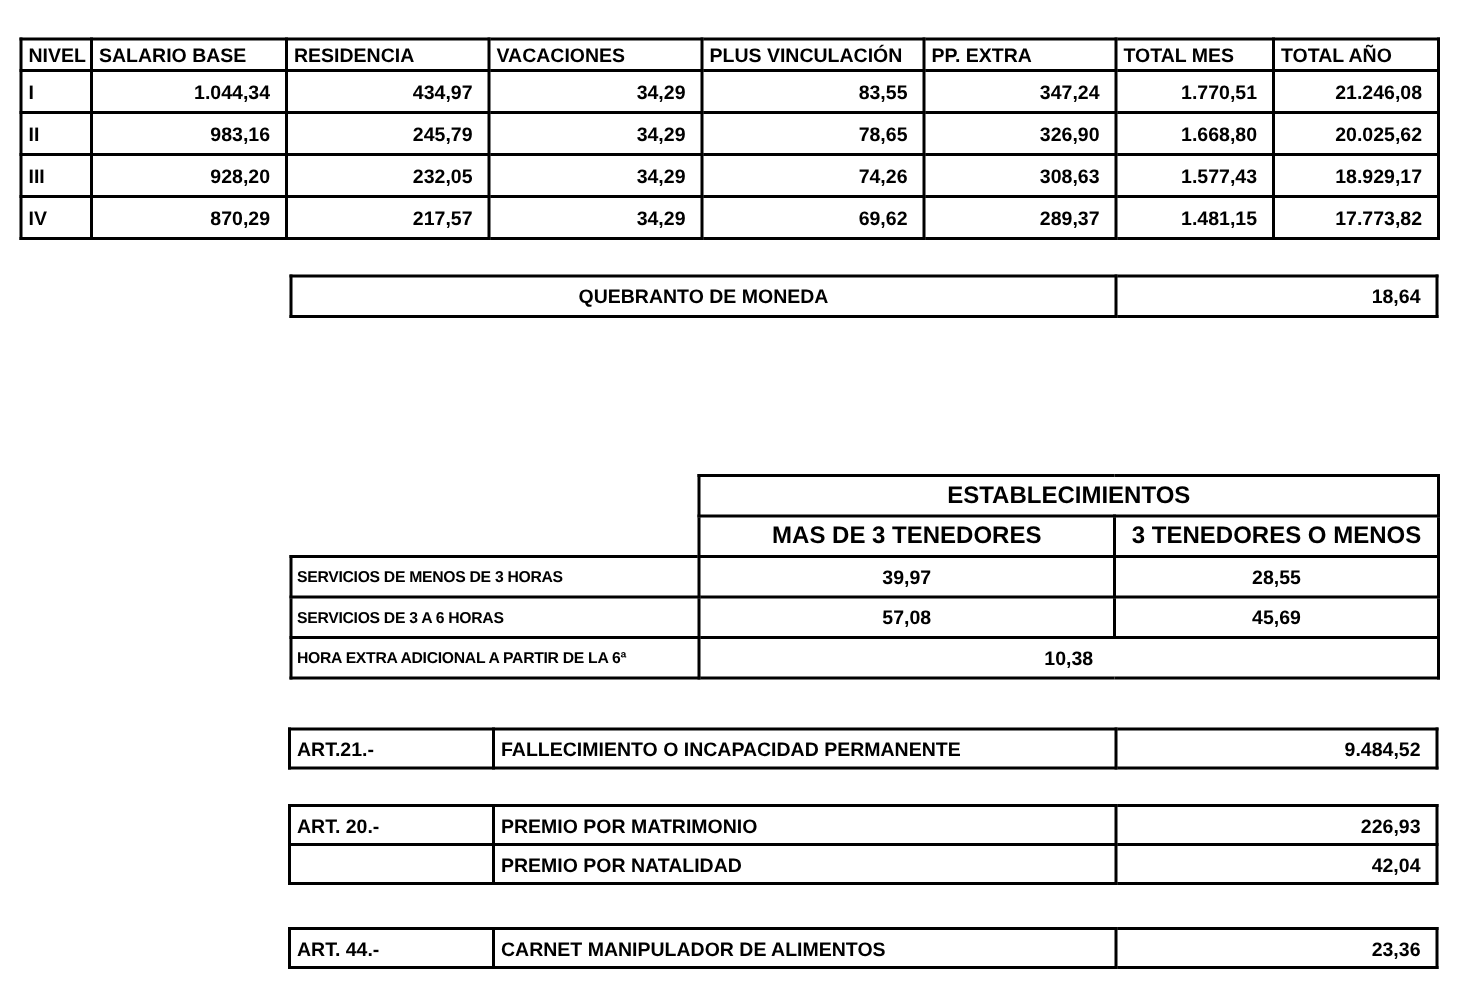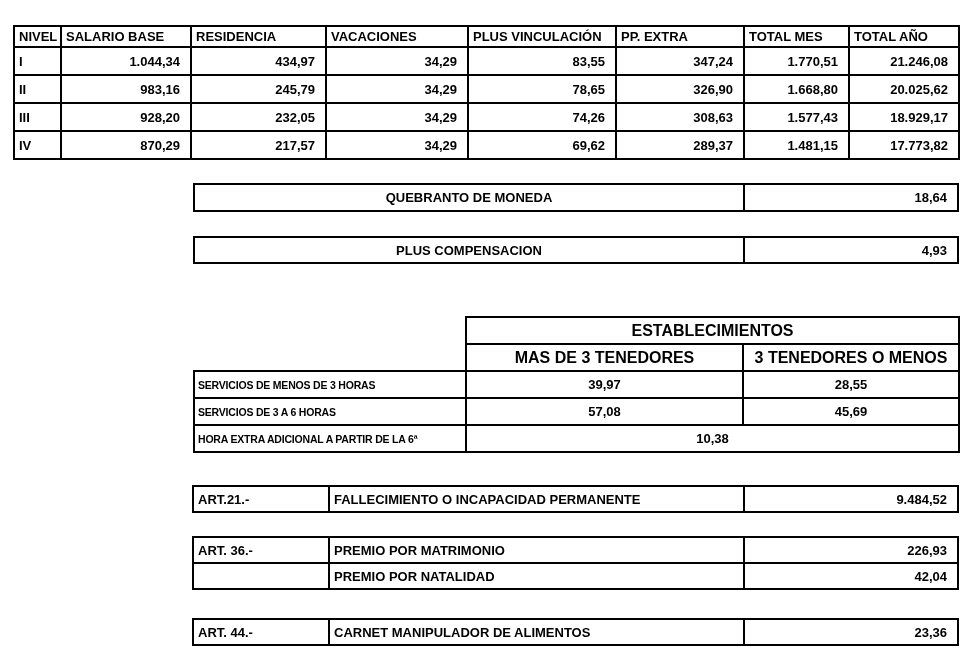--- a/index.html
+++ b/index.html
@@ -117,24 +117,20 @@
     </tr>
   </tbody>
     </table>
 
   <table style="left:193px; top:236px; width:764px;">
     <colgroup>
         <col style="width:550px">
         <col style="width:214px">
       </colgroup>
     <tbody>
-    <tr style="height:26px;">
-      <td class="ctr">PLUS COMPENSACION</td>
-      <td class="num">4,93</td>
-    </tr>
   </tbody>
     </table>
 
   <table style="left:193px; top:316px; width:765px;">
     <colgroup>
         <col style="width:272px">
         <col style="width:277px">
         <col style="width:216px">
       </colgroup>
     <tbody>
@@ -180,21 +176,21 @@
     </table>
 
   <table style="left:192px; top:536px; width:765px;">
     <colgroup>
         <col style="width:136px">
         <col style="width:415px">
         <col style="width:214px">
       </colgroup>
     <tbody>
         <tr style="height:26px;">
-      <td class="lbl">ART. 36.-</td>
+      <td class="lbl">ART. 20.-</td>
       <td class="lbl">PREMIO POR MATRIMONIO</td>
       <td class="num">226,93</td>
     </tr>
     <tr style="height:26px;">
       <td></td>
       <td class="lbl">PREMIO POR NATALIDAD</td>
       <td class="num">42,04</td>
     </tr>
   </tbody>
     </table>

